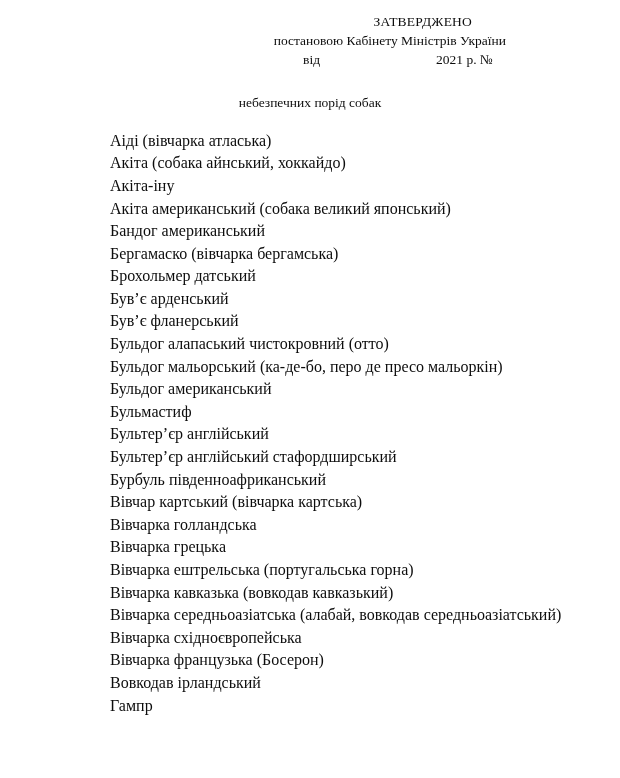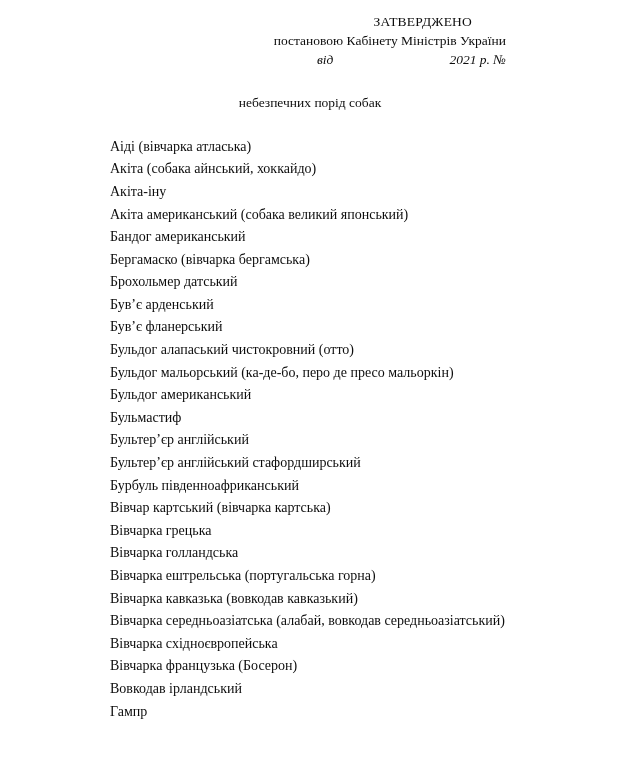--- a/index.html
+++ b/index.html
@@ -31,45 +31,44 @@
   .approval-line {
     display: block;
     white-space: nowrap;
   }
   .approval-line.caps {
     letter-spacing: 0.2px;
     padding-right: 34px;
   }
   .approval-date-row {
     display: flex;
-    justify-content: flex-end;
+    justify-content: center;
     padding-left: 238px;
     white-space: nowrap;
-    font-style: italic;
   }
   .approval-date-row .lbl {
     margin-right: 116px;
   }
   .title-block {
     text-align: center;
     margin-top: 24px;
     font-size: 13.5px;
     line-height: 1.5;
   }
   .title-main {
     letter-spacing: 1.3px;
   }
   .title-sub {
     margin-top: 2px;
   }
   .list {
-    margin-top: 22px;
+    margin-top: 16px;
     padding: 0 0 0 58px;
     list-style: none;
-    font-size: 14px;
+    font-size: 16px;
     line-height: 1.0;
   }
   .list li {
     height: 22.6px;
     line-height: 22.6px;
     white-space: nowrap;
     overflow: hidden;
   }
 </style>
 </head>
@@ -101,22 +100,22 @@
     <li>Був’є арденський</li>
     <li>Був’є фланерський</li>
     <li>Бульдог алапаський чистокровний (отто)</li>
     <li>Бульдог мальорський (ка-де-бо, перо де пресо мальоркін)</li>
     <li>Бульдог американський</li>
     <li>Бульмастиф</li>
     <li>Бультер’єр англійський</li>
     <li>Бультер’єр англійський стафордширський</li>
     <li>Бурбуль південноафриканський</li>
     <li>Вівчар картський (вівчарка картська)</li>
+    <li>Вівчарка голландська</li>
     <li>Вівчарка грецька</li>
-    <li>Вівчарка голландська</li>
     <li>Вівчарка ештрельська (португальська горна)</li>
     <li>Вівчарка кавказька (вовкодав кавказький)</li>
     <li>Вівчарка середньоазіатська (алабай, вовкодав середньоазіатський)</li>
     <li>Вівчарка східноєвропейська</li>
     <li>Вівчарка французька (Босерон)</li>
     <li>Вовкодав ірландський</li>
     <li>Гампр</li>
   </ul>
 
 </div>

